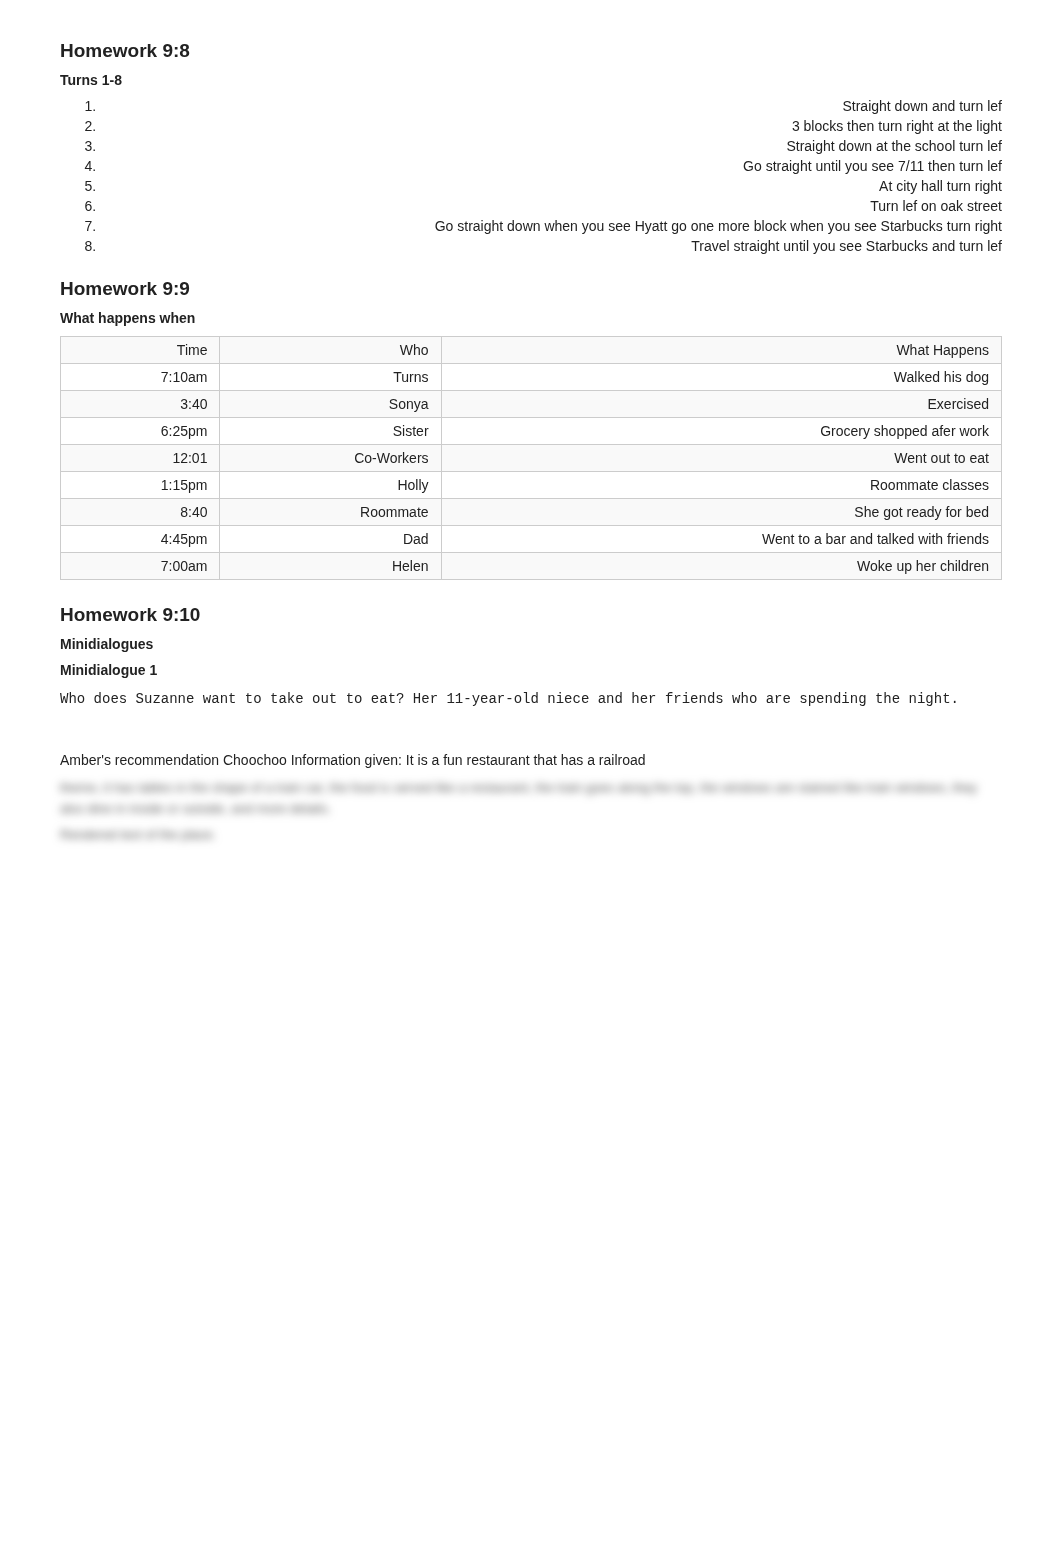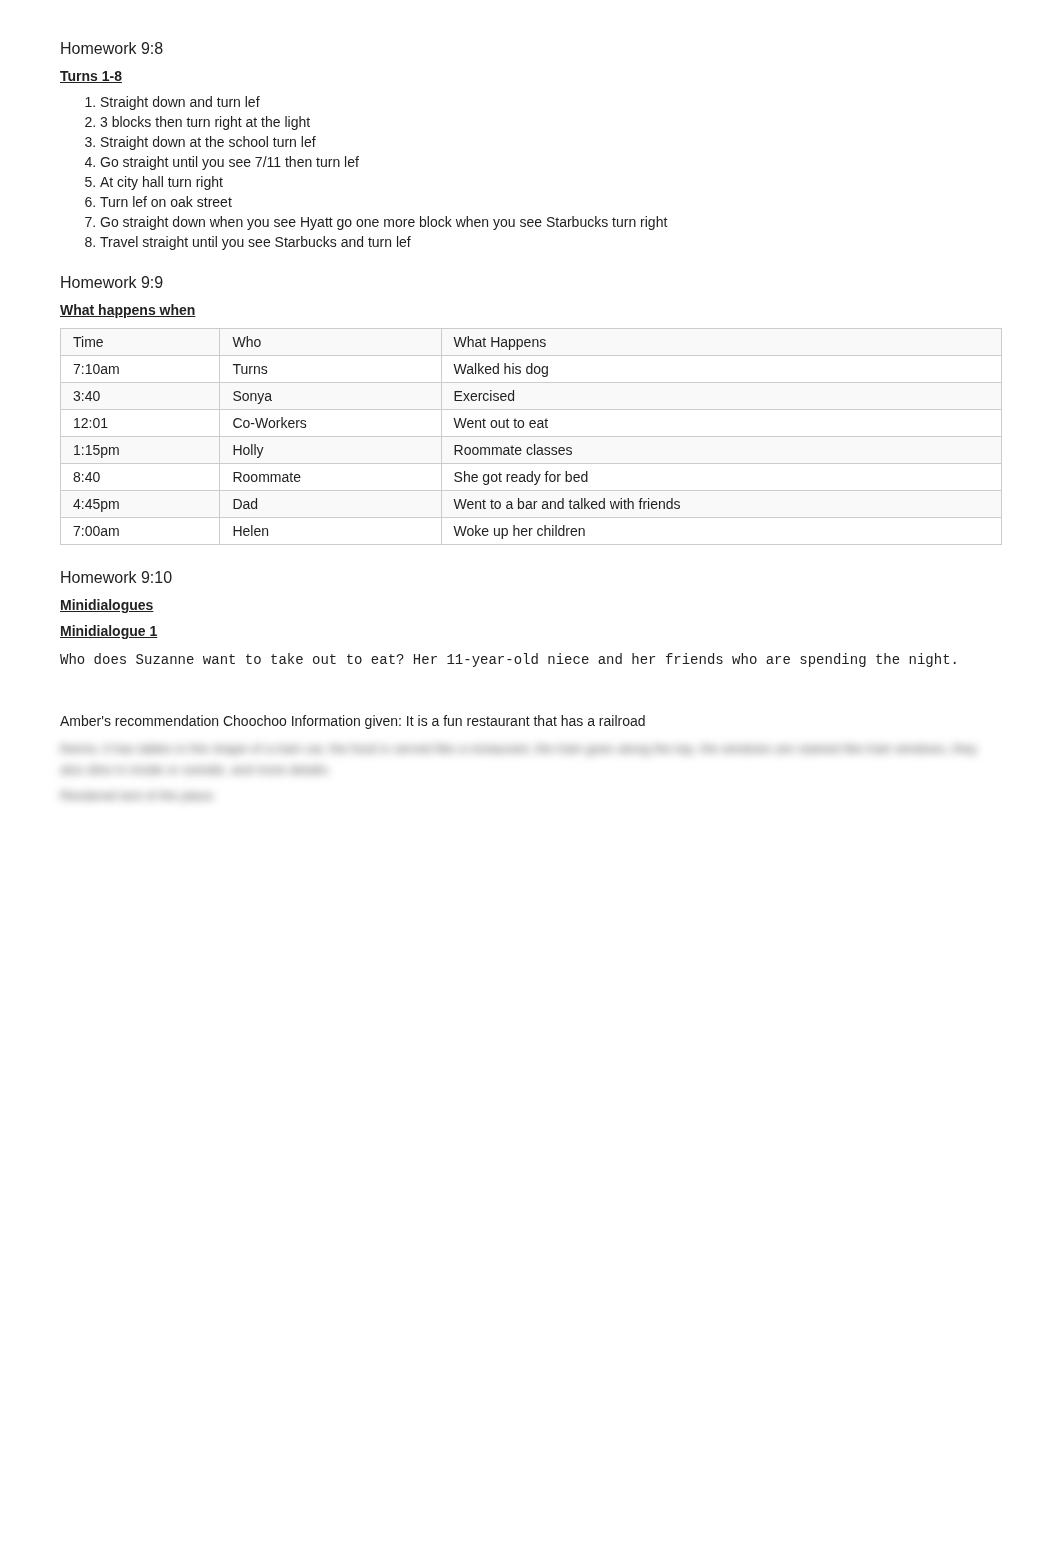--- a/index.html
+++ b/index.html
@@ -15,54 +15,54 @@
       background: #fff;
       padding: 40px 60px;
       max-width: 1062px;
     }
 
     .section {
       margin-bottom: 24px;
     }
 
     .section-title {
-      font-weight: normal;
-      font-size: 16px;
+      font-weight: bold;
+      font-size: 19px;
       margin-bottom: 10px;
     }
 
     .sub-title {
       font-weight: bold;
       font-size: 14px;
       margin-bottom: 10px;
-      text-decoration: underline;
     }
 
     ol.turns-list {
       padding-left: 40px;
       margin-bottom: 0;
+      text-align: right;
     }
 
     ol.turns-list li {
       margin-bottom: 4px;
       font-size: 14px;
     }
 
     
     .what-happens-table {
       width: 100%;
       border-collapse: collapse;
       border: 1px solid #ccc;
       margin-top: 10px;
     }
 
     .what-happens-table td {
       border: 1px solid #ccc;
       padding: 5px 12px;
-      text-align: left;
+      text-align: right;
       font-size: 14px;
     }
 
     .what-happens-table tr:nth-child(odd) {
       background-color: #f9f9f9;
     }
 
     
     .blurred-text {
       filter: blur(4px);
@@ -118,20 +118,25 @@
         <td>7:10am</td>
         <td>Turns</td>
         <td>Walked his dog</td>
       </tr>
       <tr>
         <td>3:40</td>
         <td>Sonya</td>
         <td>Exercised</td>
       </tr>
       <tr>
+        <td>6:25pm</td>
+        <td>Sister</td>
+        <td>Grocery shopped afer work</td>
+      </tr>
+      <tr>
         <td>12:01</td>
         <td>Co-Workers</td>
         <td>Went out to eat</td>
       </tr>
       <tr>
         <td>1:15pm</td>
         <td>Holly</td>
         <td>Roommate classes</td>
       </tr>
       <tr>

